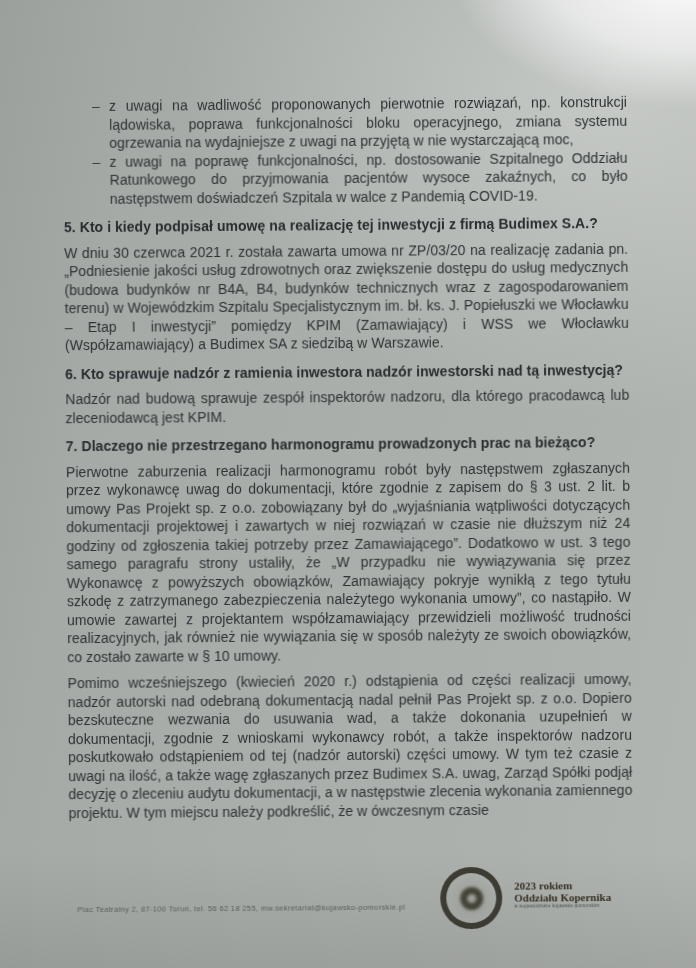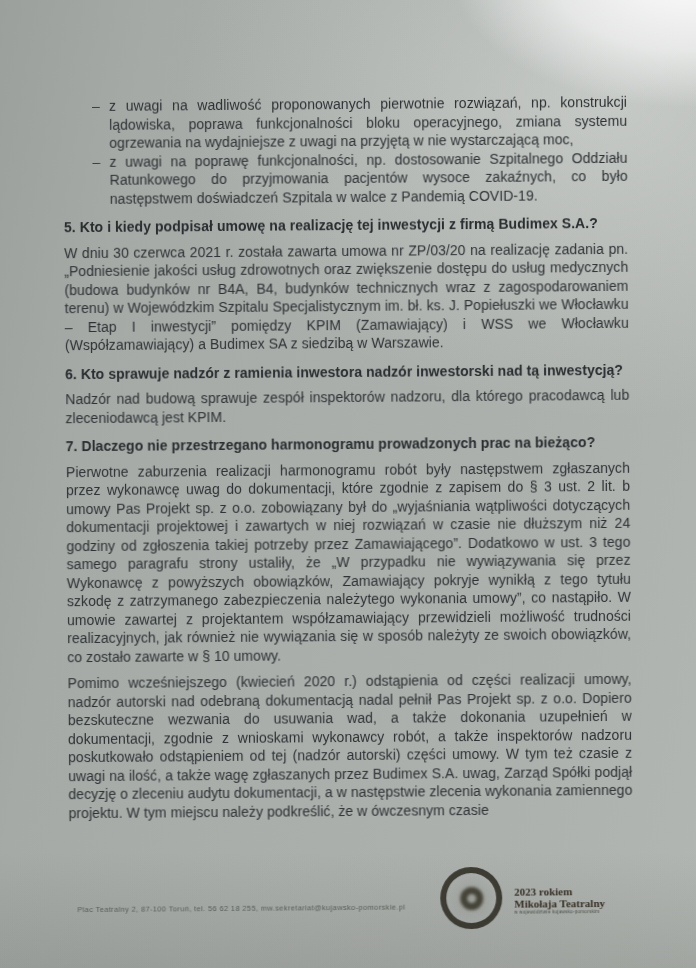--- a/index.html
+++ b/index.html
@@ -46,21 +46,21 @@
   .emblem{
     width:50px;height:50px;border-radius:50%;
     border:6px solid rgba(42,40,30,0.85);
     position:relative;filter:blur(0.6px);
     background:radial-gradient(circle, rgba(120,115,100,0.25) 0%, rgba(120,115,100,0) 70%);
   }
   .emblem::after{
     content:"";position:absolute;left:14px;top:14px;width:9px;height:9px;
     border-radius:50%;border:7px solid rgba(48,45,32,0.8);filter:blur(1.4px);
   }
-  .logo-text{margin-left:12px;margin-top:20px;color:#362f24;filter:blur(0.25px);}
+  .logo-text{margin-left:12px;margin-top:14px;color:#362f24;filter:blur(0.25px);}
   .logo-line1{font-family:"Liberation Serif", serif;font-weight:bold;font-size:11px;line-height:11px;}
   .logo-line2{font-family:"Liberation Serif", serif;font-weight:bold;font-size:11px;line-height:12px;}
   .logo-line3{font-size:4.5px;line-height:6px;letter-spacing:.3px;color:#454a42;}
 </style>
 </head>
 <body>
 
 <div class="photo">
   <div class="tilt">
 
@@ -88,20 +88,20 @@
       <p class="para">Pomimo wcześniejszego (kwiecień 2020 r.) odstąpienia od części realizacji umowy, nadzór autorski nad odebraną dokumentacją nadal pełnił Pas Projekt sp. z o.o. Dopiero bezskuteczne wezwania do usuwania wad, a także dokonania uzupełnień w dokumentacji, zgodnie z wnioskami wykonawcy robót, a także inspektorów nadzoru poskutkowało odstąpieniem od tej (nadzór autorski) części umowy. W tym też czasie z uwagi na ilość, a także wagę zgłaszanych przez Budimex S.A. uwag, Zarząd Spółki podjął decyzję o zleceniu audytu dokumentacji, a w następstwie zlecenia wykonania zamiennego projektu. W tym miejscu należy podkreślić, że w ówczesnym czasie</p>
 
     </div>
 
     <div class="footer">
       <span class="address">Plac Teatralny 2, 87-100 Toruń, tel. 56 62 18 255, mw.sekretariat@kujawsko-pomorskie.pl</span>
       <div class="logo">
         <div class="emblem"></div>
         <div class="logo-text">
           <div class="logo-line1">2023 rokiem</div>
-          <div class="logo-line2">Mikołaja Teatralny</div>
+          <div class="logo-line2">Oddziału Kopernika</div>
           <div class="logo-line3">w województwie kujawsko-pomorskim</div>
         </div>
       </div>
     </div>
 
   </div>
 </div>
 
 </body></html>

